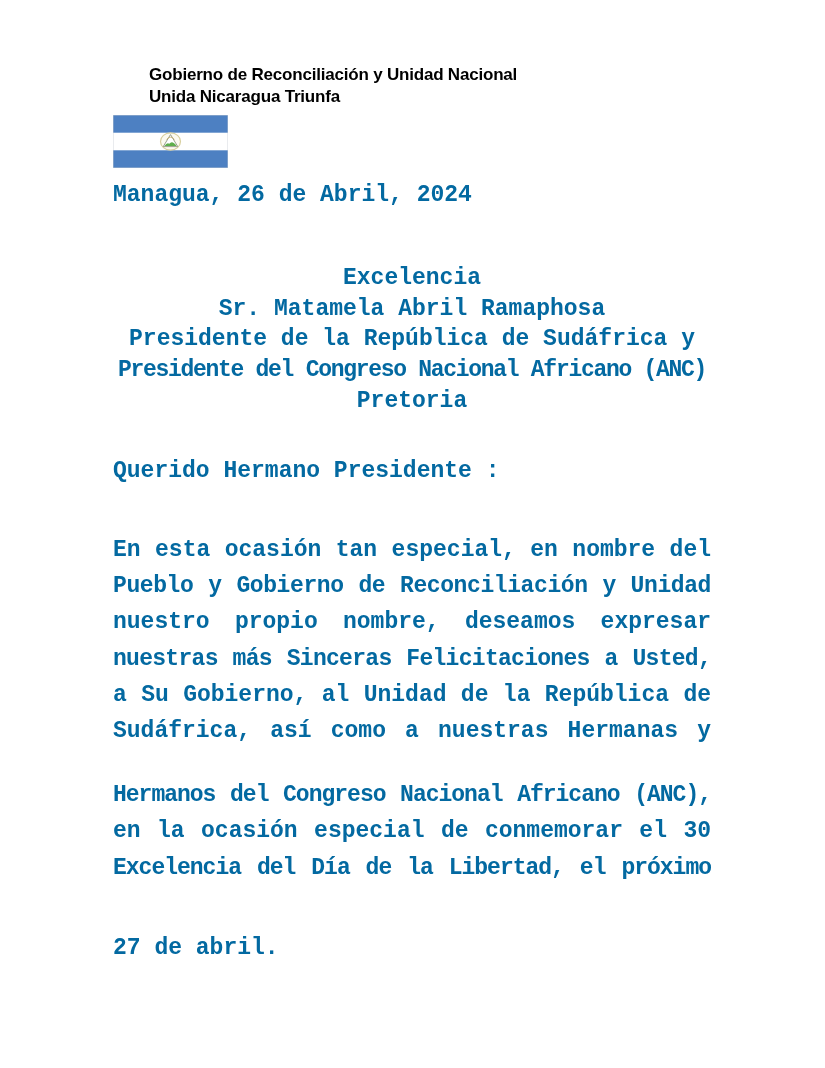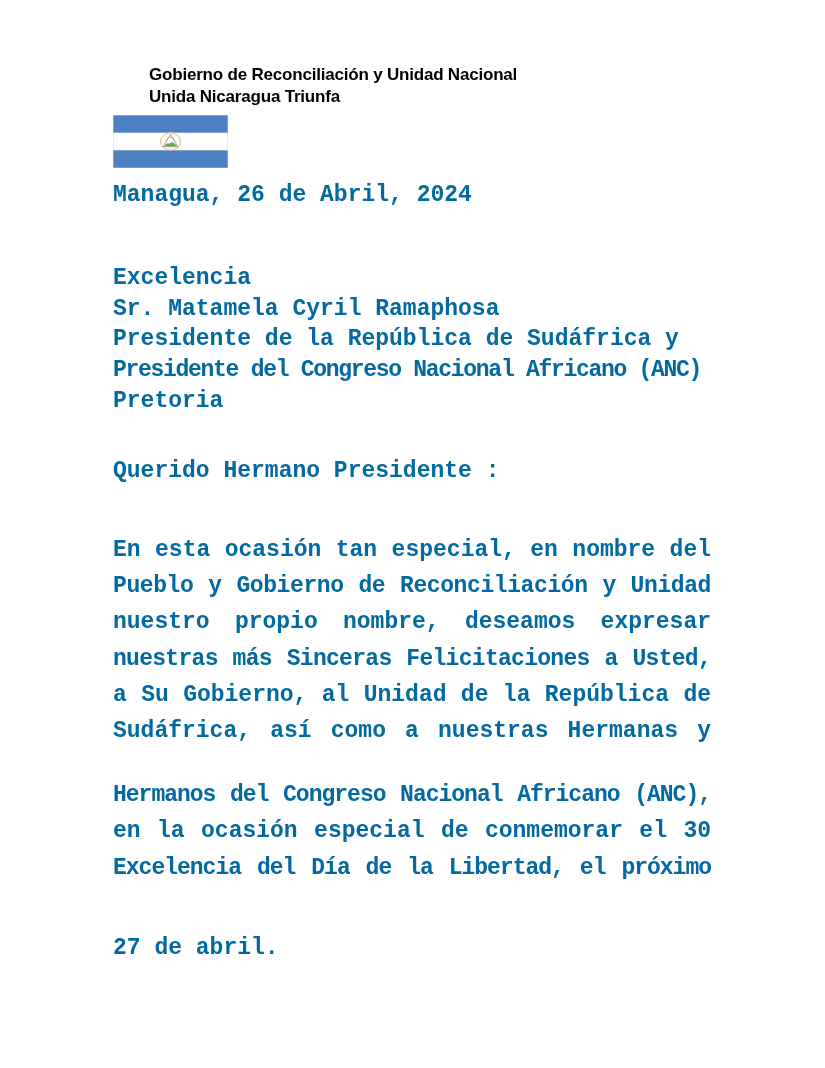--- a/index.html
+++ b/index.html
@@ -51,21 +51,21 @@
     white-space: nowrap;
   }
   .recipient {
     position: absolute;
     left: 113px;
     top: 263px;
     width: 598px;
     font-size: 23px;
     line-height: 30.7px;
   }
-  .rline { white-space: nowrap; }
+  .rline { white-space: nowrap; text-align: center; }
   .salutation {
     position: absolute;
     left: 113px;
     top: 456px;
     font-size: 23px;
     line-height: 30px;
     white-space: nowrap;
   }
   .letter-body {
     position: absolute;
@@ -106,21 +106,21 @@
         <path d="M53.6 24.6 A4.4 4.4 0 0 1 61.4 24.6" fill="none" stroke="#c9b06a" stroke-width="0.8"></path>
       </g>
       <rect x="0" y="0" width="115" height="53" fill="none" stroke="#c9cdd4" stroke-width="0.8"></rect>
     </svg>
   </div>
 
   <div class="date-line mono">Managua, 26 de Abril, 2024</div>
 
   <div class="recipient mono">
     <div class="rline fitline" style="">Excelencia</div>
-    <div class="rline fitline" style="">Sr. Matamela Cyril Ramaphosa</div>
+    <div class="rline fitline" style="">Sr. Matamela Abril Ramaphosa</div>
     <div class="rline fitline" style="">Presidente de la República de Sudáfrica y</div>
     <div class="rline fitline" style="letter-spacing: -1.29px;">Presidente del Congreso Nacional Africano (ANC)</div>
     <div class="rline fitline" style="">Pretoria</div>
   </div>
 
   <div class="salutation mono">Querido Hermano Presidente :</div>
 
   <div class="letter-body mono">
     <div class="bline fitline" style="">En esta ocasión tan especial, en nombre del</div>
     <div class="bline fitline" style="letter-spacing: -0.4px;">Pueblo y Gobierno de Reconciliación y Unidad</div>

